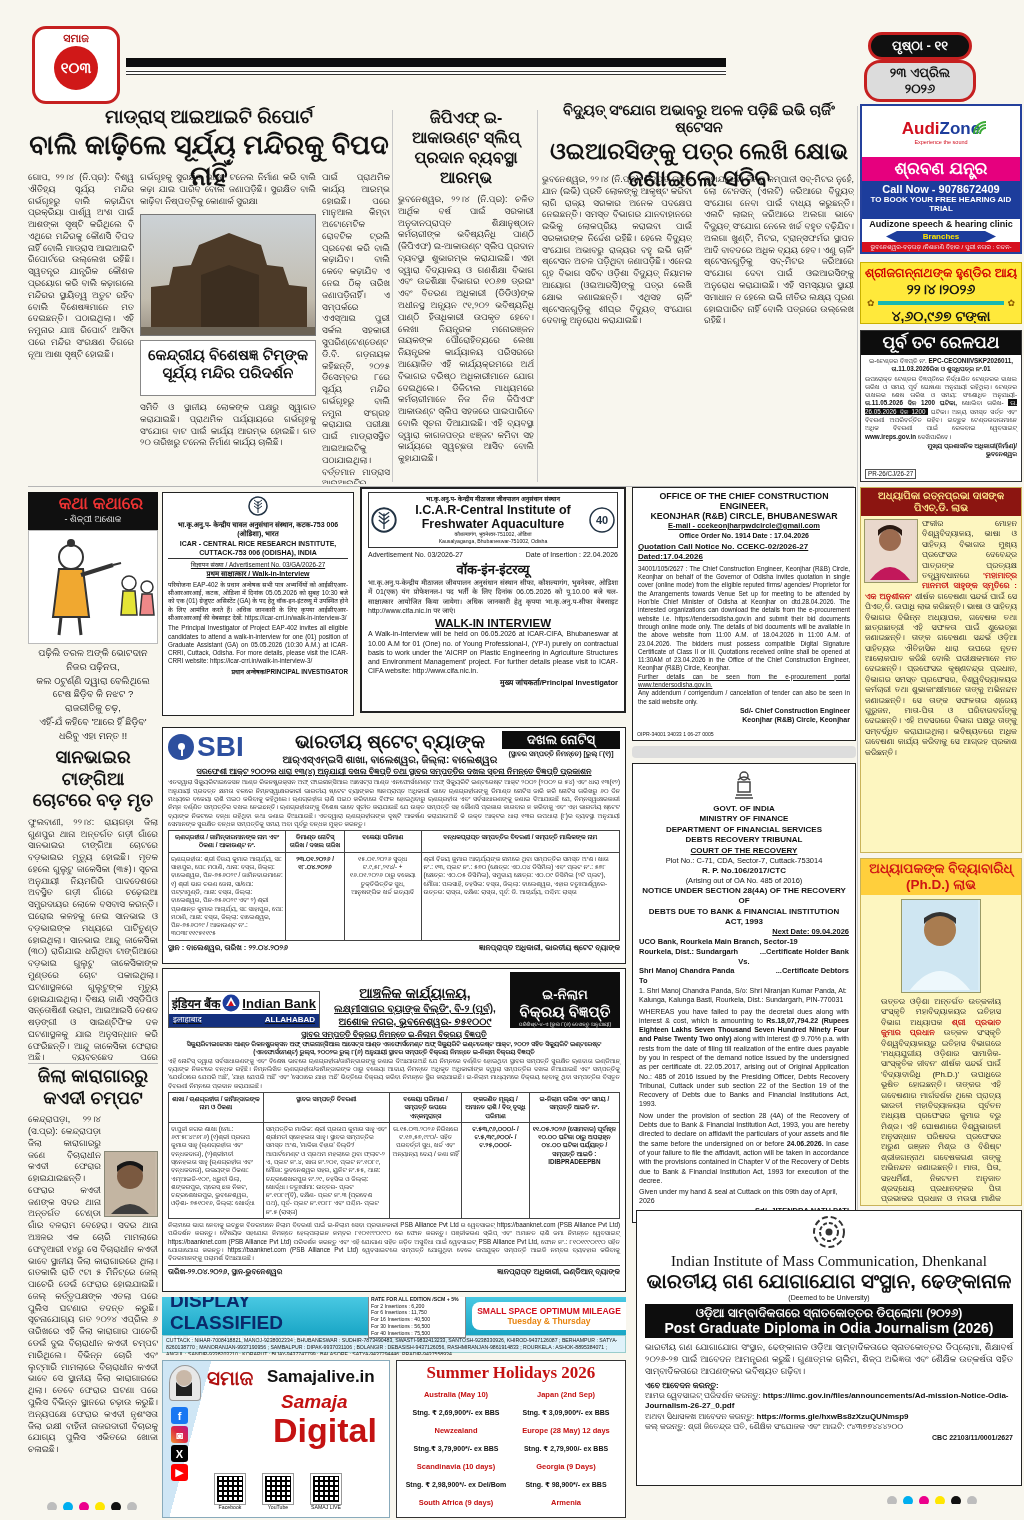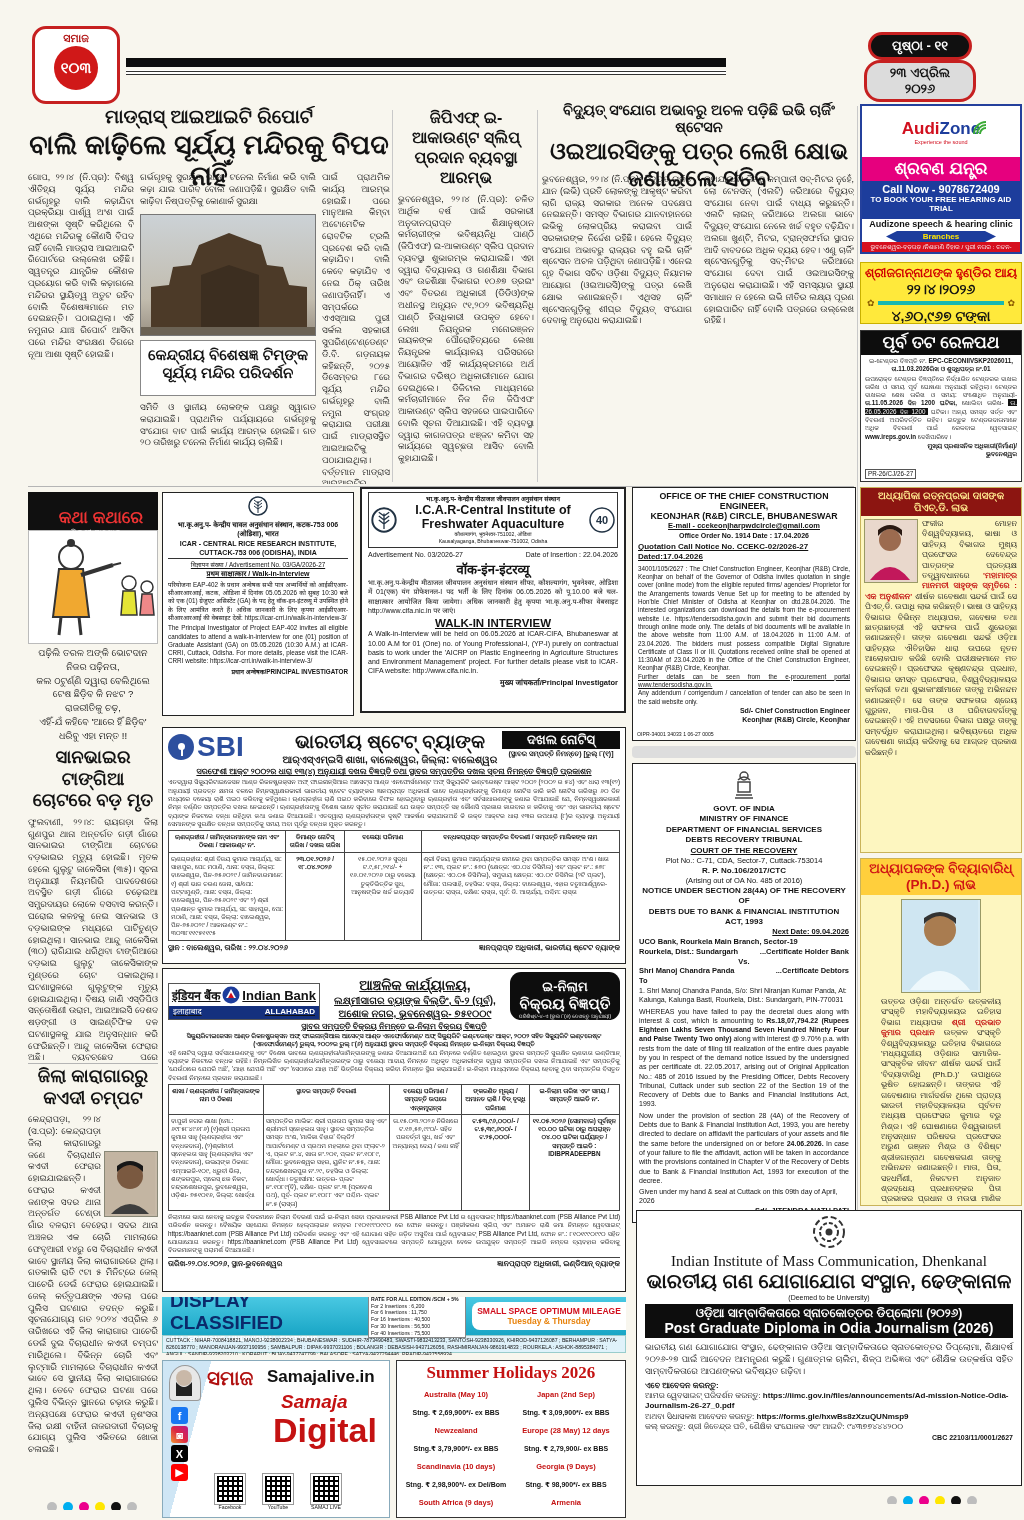--- a/index.html
+++ b/index.html
@@ -157,21 +157,21 @@
       <span class="b">ମୁଖ୍ୟ ପ୍ରଶାସନିକ ଅଧିକାରୀ(ନିର୍ମାଣ)/</span><br>
       <span class="b">ଭୁବନେଶ୍ୱର</span>
     </div>
     <div class="f6" style="position:absolute;left:4px;bottom:2px;border:1px solid #555;padding:0 2px;">PR-26/CJ/26-27</div>
   </div>
 
   <div class="rule" style="left:28px;top:486px;width:826px;height:1px;"></div>
 
   <div class="blk" style="left:28px;top:492px;width:130px;height:252px;">
     <div style="background:#101010;height:38px;text-align:center;">
-      <div class="b" style="color:#e33;font-size:17px;padding-top:16px;margin-left:16px;">କଥା କଥାରେ</div>
+      <div class="b" style="color:#e33;font-size:17px;padding-top:2px;margin-left:16px;">କଥା କଥାରେ</div>
       <div style="color:#fff;font-size:9px;">- ଶିଳ୍ପୀ ଅଶୋକ</div>
     </div>
     <div style="height:112px;background:#fff;border:1px solid #bbb;">
       <svg width="128" height="110" viewBox="0 0 128 110">
         <circle cx="42" cy="26" r="12" fill="#fff" stroke="#333" stroke-width="2"></circle>
         <circle cx="42" cy="12" r="4" fill="#333"></circle>
         <path d="M30,38 L54,38 L60,86 L24,86 Z" fill="#f0a830" stroke="#333" stroke-width="2"></path>
         <path d="M52,44 L84,34" stroke="#333" stroke-width="4" fill="none"></path>
         <path d="M84,34 L92,32" stroke="#333" stroke-width="2" fill="none"></path>
         <path d="M32,86 L30,104 M50,86 L52,104" stroke="#333" stroke-width="3"></path>
@@ -409,21 +409,21 @@
         <div style="display:flex;justify-content:space-between;background:#14307e;color:#fff;padding:1px 4px;">
           <span class="f8">इलाहाबाद</span>
           <span class="f8 b">ALLAHABAD</span>
         </div>
       </div>
       <div style="flex:1;text-align:center;">
         <div class="b" style="font-size:14px;">ଆଞ୍ଚଳିକ କାର୍ଯ୍ୟାଳୟ,</div>
         <div class="b f10">ଲକ୍ଷ୍ମୀସାଗର ବ୍ୟାଙ୍କ ବିଲ୍ଡିଂ, ବି-୨ (ପୂର୍ବ),</div>
         <div class="b f10">ଅଶୋକ ନଗର, ଭୁବନେଶ୍ୱର- ୭୫୧୦୦୯</div>
       </div>
-      <div class="blackhead c" style="width:110px;padding-top:7px;border-radius:11px;">
+      <div class="blackhead c" style="width:110px;padding-top:15px;">
         <div style="font-size:13px;">ଇ-ନିଲାମ</div>
         <div style="font-size:15px;">ବିକ୍ରୟ ବିଜ୍ଞପ୍ତି</div>
         <div class="f5" style="font-weight:normal;">ପରିଶିଷ୍ଟ-୪-ଏ (ରୁଲ ୮(୬) ଦେଖନ୍ତୁ ଅନୁଯାୟୀ)</div>
       </div>
     </div>
     <div class="c b f8 u" style="margin-top:2px;">ସ୍ଥାବର ସମ୍ପତ୍ତି ବିକ୍ରୟ ନିମନ୍ତେ ଇ-ନିଲାମ ବିକ୍ରୟ ବିଜ୍ଞପ୍ତି</div>
     <div class="c b f6">ସିକ୍ୟୁରିଟାଇଜେସନ ଆଣ୍ଡ ରିକନଷ୍ଟ୍ରକ୍ସନ ଅଫ୍ ଫାଇନାନ୍ସିଆଲ ଆସେଟ୍ସ ଆଣ୍ଡ ଏନଫୋର୍ସମେଣ୍ଟ ଅଫ୍ ସିକ୍ୟୁରିଟି ଇଣ୍ଟରେଷ୍ଟ ଆକ୍ଟ, ୨୦୦୨ ସହିତ ସିକ୍ୟୁରିଟି ଇଣ୍ଟରେଷ୍ଟ (ଏନଫୋର୍ସମେଣ୍ଟ) ରୁଲ୍ସ, ୨୦୦୨ର ରୁଲ୍ ୮(୬) ଅନୁଯାୟୀ ସ୍ଥାବର ସମ୍ପତ୍ତି ବିକ୍ରୟ ନିମନ୍ତେ ଇ-ନିଲାମ ବିକ୍ରୟ ବିଜ୍ଞପ୍ତି</div>
     <div class="f6 j">ଏହି ନୋଟିସ୍ ଦ୍ୱାରା ସର୍ବସାଧାରଣଙ୍କୁ ଏବଂ ବିଶେଷ ଭାବରେ ଋଣଗ୍ରହୀତା/ଜାମିନ୍‌ଦାରଙ୍କୁ ଜଣାଇ ଦିଆଯାଉଅଛି ଯେ ନିମ୍ନରେ ବର୍ଣ୍ଣିତ ହୋଇଥିବା ସ୍ଥାବର ସମ୍ପତ୍ତି ସୁରକ୍ଷିତ ଋଣଦାତା ଇଣ୍ଡିଆନ୍ ବ୍ୟାଙ୍କ ନିକଟରେ ବନ୍ଧକ ରହିଛି। ନିମ୍ନଲିଖିତ ଋଣଗ୍ରହୀତା/ଜାମିନ୍‌ଦାରଙ୍କ ଠାରୁ ବକେୟା ଆଦାୟ ନିମନ୍ତେ ଅଧିକୃତ ଅଧିକାରୀଙ୍କ ଦ୍ୱାରା ସମ୍ପତ୍ତିର ଦଖଲ ନିଆଯାଇଛି ଏବଂ ସମ୍ପତ୍ତିକୁ 'ଯେଉଁଠାରେ ଯେପରି ଅଛି', 'ଯାହା ଯେପରି ଅଛି' ଏବଂ 'ସେଠାରେ ଯାହା ଅଛି' ଭିତ୍ତିରେ ବିକ୍ରୟ କରିବା ନିମନ୍ତେ ସ୍ଥିର କରାଯାଇଛି। ଇ-ନିଲାମ ମାଧ୍ୟମରେ ବିକ୍ରୟ ହେବାକୁ ଥିବା ସମ୍ପତ୍ତିର ବିସ୍ତୃତ ବିବରଣୀ ନିମ୍ନରେ ପ୍ରଦାନ କରାଯାଇଛି।</div>
     <table style="margin-top:2px;">
       <tbody>

